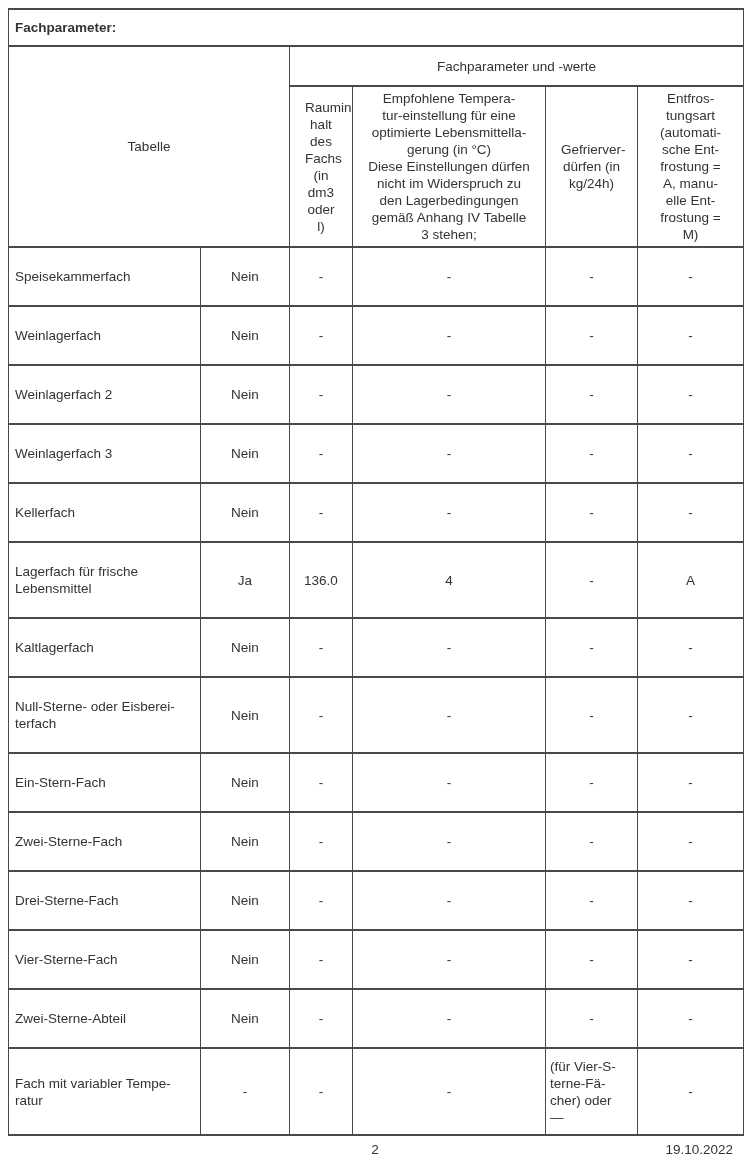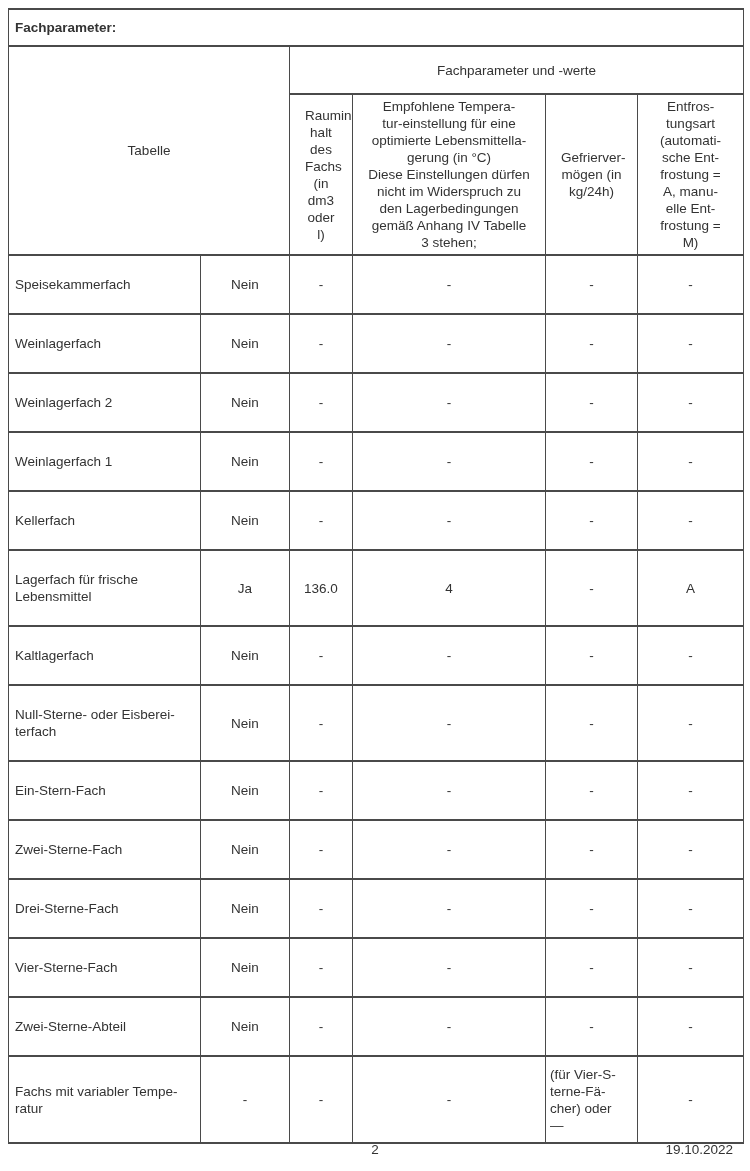--- a/index.html
+++ b/index.html
@@ -27,21 +27,21 @@
     overflow: hidden;
   }
   .title-cell {
     font-weight: bold;
     font-size: 14px;
     text-align: left;
     padding: 8px 6px;
     height: 37px;
   }
   .fachtyp-header-cell { text-align: center; }
-  .group-header-cell { text-align: center; height: 48px; }
+  .group-header-cell { text-align: center; height: 40px; }
   .col-header-cell { text-align: center; height: 142px; padding: 3px 15px; }
   tbody.fach-rows tr { height: 40px; }
   tbody.fach-rows tr:nth-child(6) { height: 48px; }
   tbody.fach-rows tr:nth-child(8) { height: 36px; }
   tbody.fach-rows tr:nth-child(14) { height: 87px; }
   tbody.fach-rows td.cell-left { text-align: left; padding: 20px 6px; }
   tbody.fach-rows td.cell-center { text-align: center; padding: 2px 3px; }
   tbody.fach-rows tr:nth-child(14) td:nth-child(5) {
     text-align: left; padding: 2px 4px; margin-left: 13px;
   }
@@ -85,21 +85,21 @@
       <td class="col-header-cell">Empfohlene Tempera-
 tur-einstellung für eine
 optimierte Lebensmittella-
 gerung (in °C)
 Diese Einstellungen dürfen
 nicht im Widerspruch zu
 den Lagerbedingungen
 gemäß Anhang IV Tabelle
 3 stehen;</td>
       <td class="col-header-cell">Gefrierver-
-mögen (in
+dürfen (in
 kg/24h)</td>
       <td class="col-header-cell">Entfros-
 tungsart
 (automati-
 sche Ent-
 frostung =
 A, manu-
 elle Ent-
 frostung =
 M)</td>
@@ -124,21 +124,21 @@
       </tr>
       <tr>
         <td class="cell-left">Weinlagerfach 2</td>
         <td class="cell-center">Nein</td>
         <td class="cell-center">-</td>
         <td class="cell-center">-</td>
         <td class="cell-center">-</td>
         <td class="cell-center">-</td>
       </tr>
       <tr>
-        <td class="cell-left">Weinlagerfach 1</td>
+        <td class="cell-left">Weinlagerfach 3</td>
         <td class="cell-center">Nein</td>
         <td class="cell-center">-</td>
         <td class="cell-center">-</td>
         <td class="cell-center">-</td>
         <td class="cell-center">-</td>
       </tr>
       <tr>
         <td class="cell-left">Kellerfach</td>
         <td class="cell-center">Nein</td>
         <td class="cell-center">-</td>
@@ -206,21 +206,21 @@
       </tr>
       <tr>
         <td class="cell-left">Zwei-Sterne-Abteil</td>
         <td class="cell-center">Nein</td>
         <td class="cell-center">-</td>
         <td class="cell-center">-</td>
         <td class="cell-center">-</td>
         <td class="cell-center">-</td>
       </tr>
       <tr>
-        <td class="cell-left">Fachs mit variabler Tempe-
+        <td class="cell-left">Fach mit variabler Tempe-
 ratur</td>
         <td class="cell-center">-</td>
         <td class="cell-center">-</td>
         <td class="cell-center">-</td>
         <td class="cell-center">(für Vier-S-
 terne-Fä-
 cher) oder
 —</td>
         <td class="cell-center">-</td>
       </tr>

